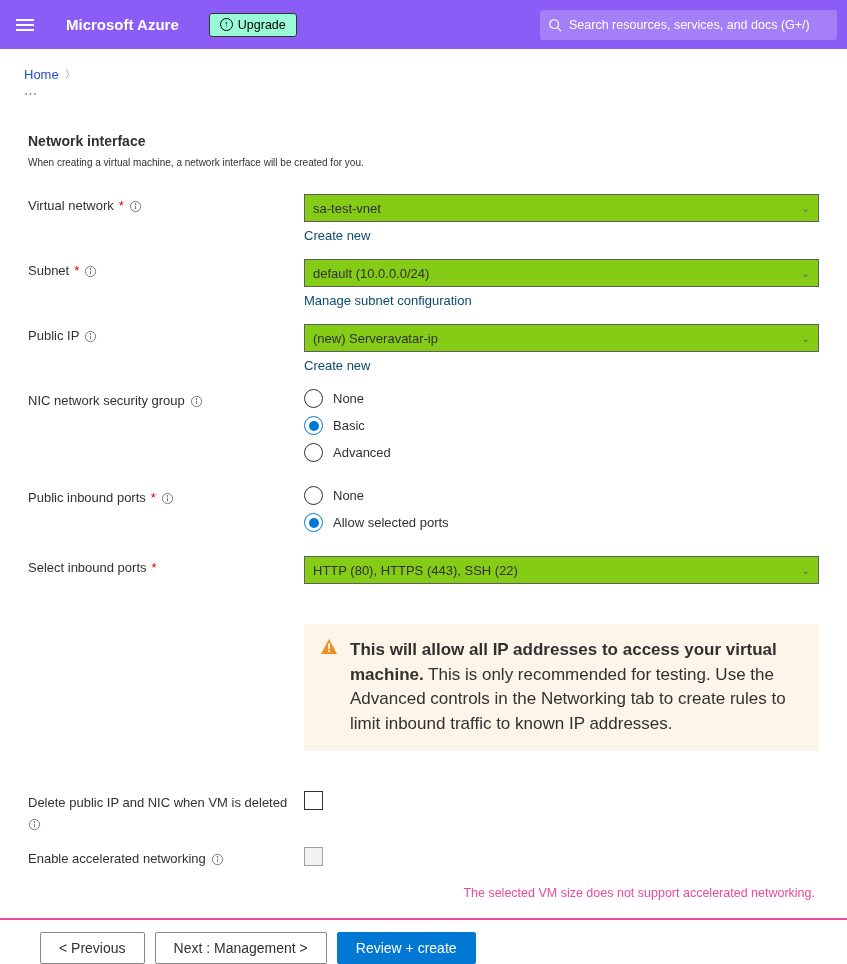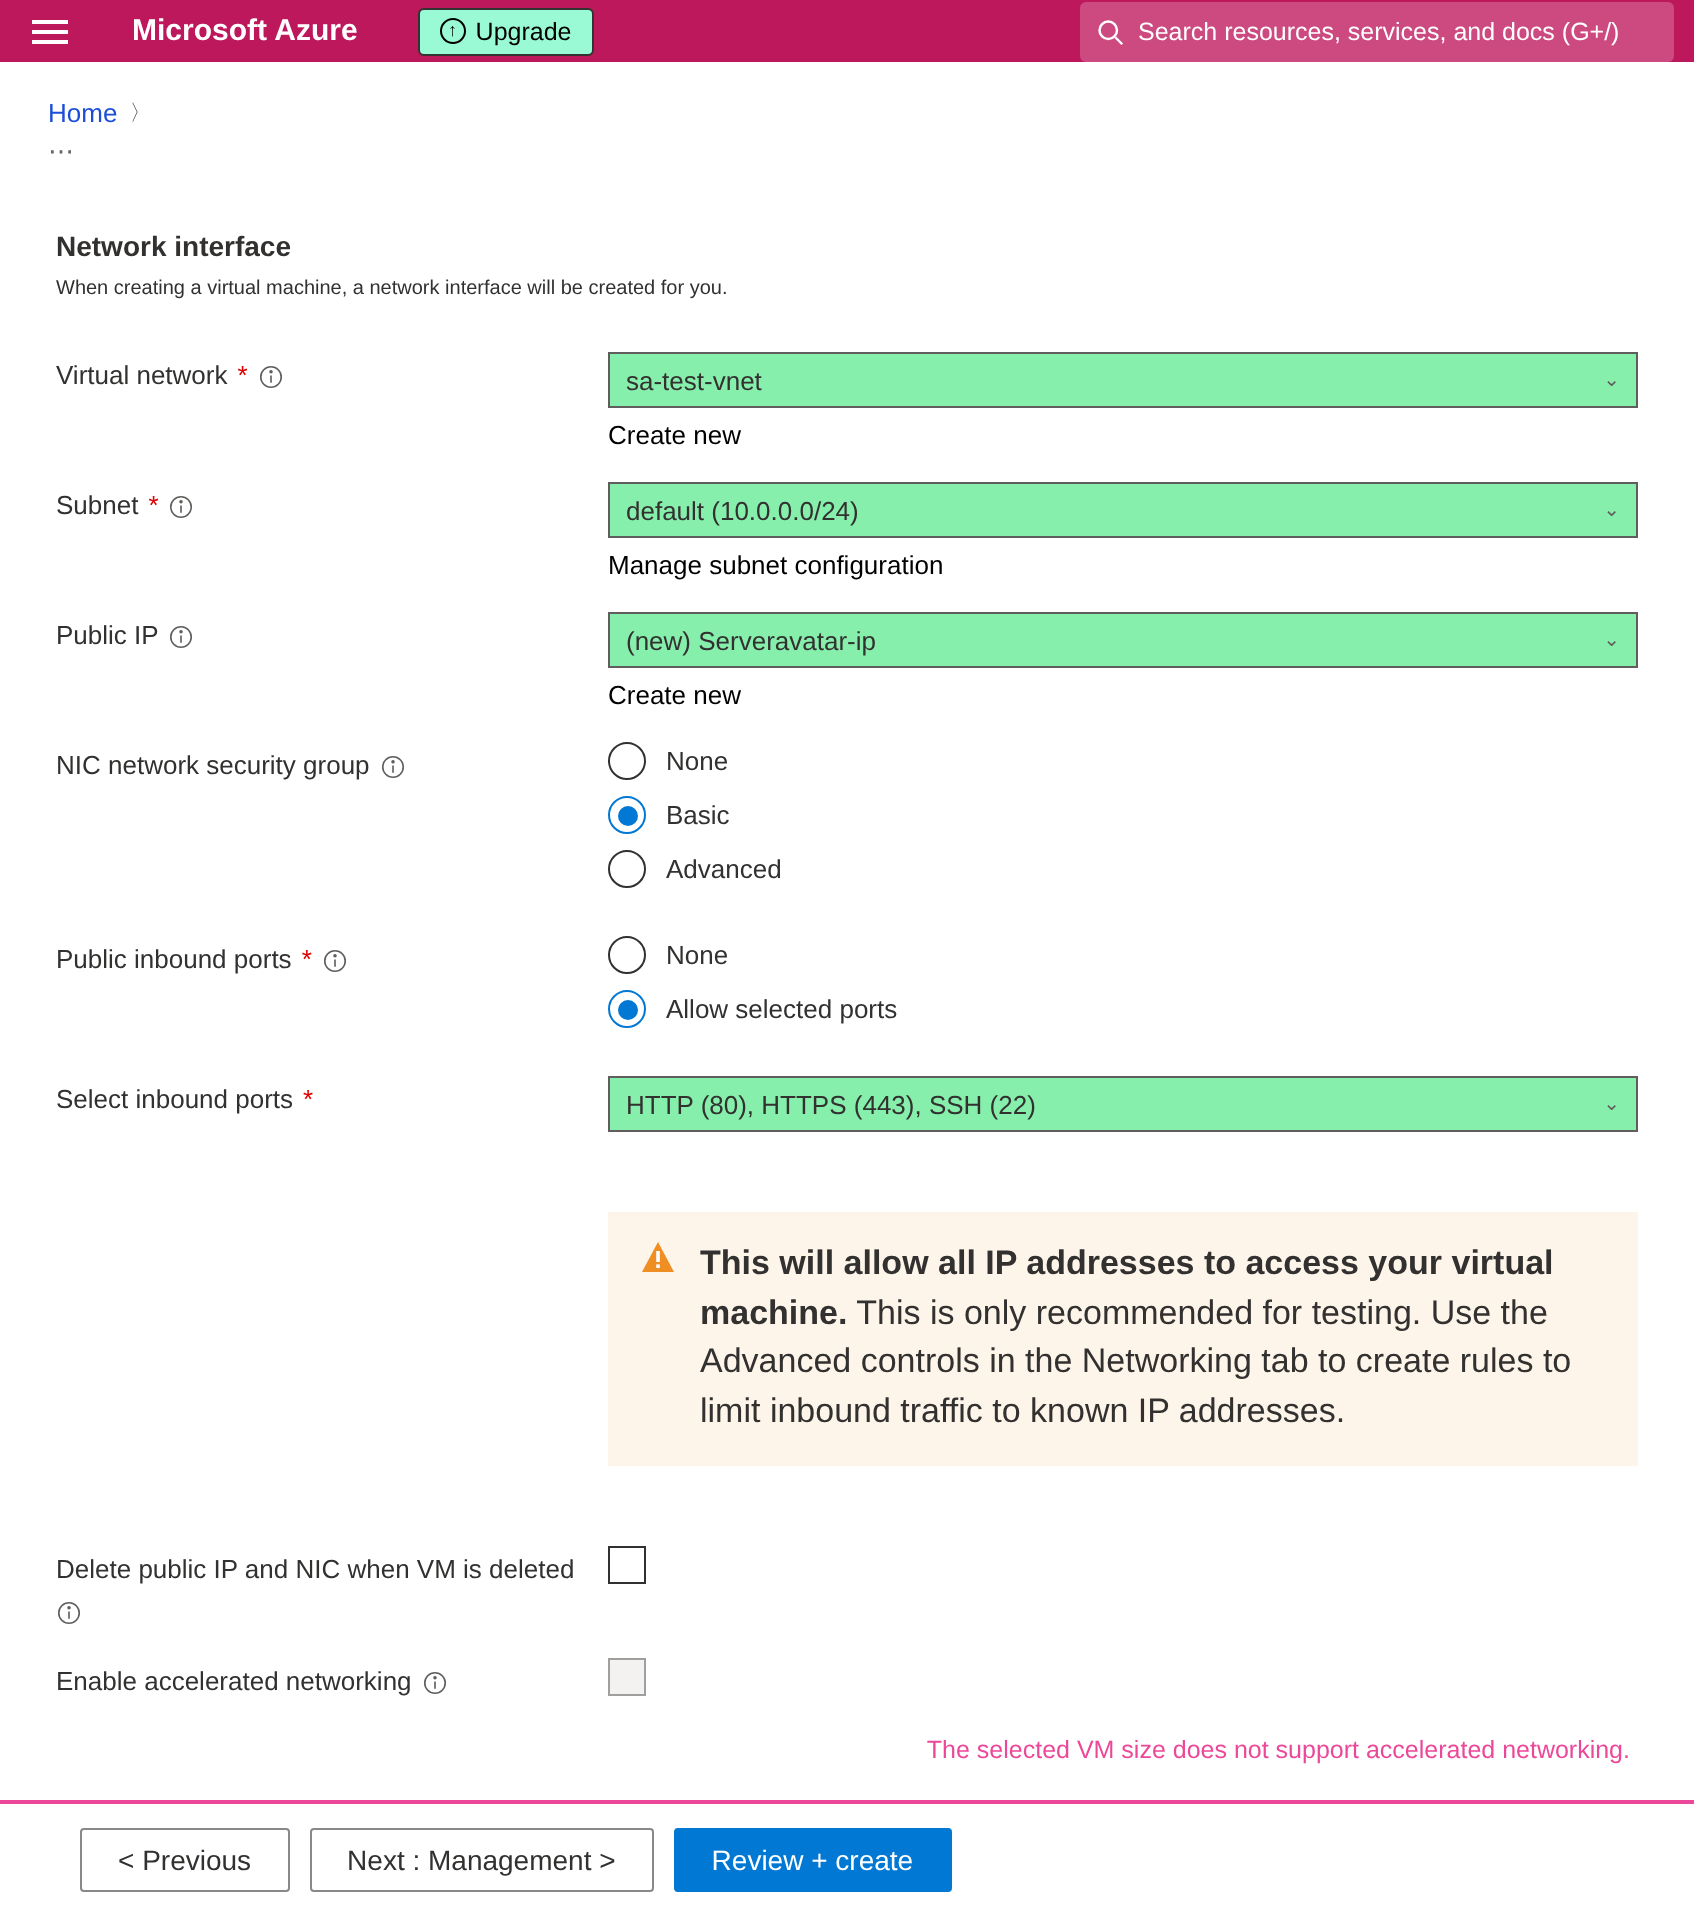--- a/index.html
+++ b/index.html
@@ -1,17 +1,17 @@
 <!DOCTYPE html>
 <html><head>
   <meta charset="utf-8">
   <style>
     * { box-sizing: border-box; margin: 0; padding: 0; }
     body { font-family: "Segoe UI", Arial, sans-serif; font-size: 13px; color: #323130; background: #fff; width: 847px; }
-    .top-bar { height: 31px; background: #be185d; display: flex; align-items: center; padding: 0 10px; color: #fff; }
+    .top-bar { height: 49px; background: #8b5cf6; display: flex; align-items: center; padding: 0 10px; color: #fff; }
     .hamburger { width: 30px; display: flex; flex-direction: column; gap: 3px; cursor: pointer; padding: 6px; }
     .hamburger div { height: 2px; width: 18px; background: #fff; }
     .brand { font-size: 15px; font-weight: 600; margin-left: 26px; margin-right: 30px; }
     .upgrade-btn { background: #9afad6; color: #000; border: 1px solid #333; border-radius: 3px; padding: 4px 10px; font-size: 12.5px; display: flex; align-items: center; gap: 5px; cursor: pointer; }
     .upgrade-arrow { width: 13px; height: 13px; border: 1.4px solid #000; border-radius: 50%; display: flex; align-items: center; justify-content: center; font-size: 9px; line-height: 1; }
     .search-box { height: 30px; flex: 0 0 297px; background: rgba(255,255,255,0.22); margin-left: auto; border-radius: 3px; display: flex; align-items: center; padding: 0 8px; color: #fff; }
     .search-box svg { width: 14px; height: 14px; margin-right: 7px; }
     .search-input { background: transparent; border: none; outline: none; color: #fff; font-size: 12.5px; flex: 1; }
     .search-input::placeholder { color: #fff; }
     .page { padding: 18px 24px 0 24px; }
@@ -23,23 +23,23 @@
     .ellipsis { color: #666; letter-spacing: 1px; }
     .form-area { padding: 0 4px; }
     .section-heading { font-size: 14px; font-weight: 600; margin: 24px 0 8px 0; }
     .section-sub { font-size: 10px; color: #323130; margin-bottom: 26px; }
     .form-row { display: flex; align-items: flex-start; margin-bottom: 16px; }
     .form-label { width: 276px; flex-shrink: 0; font-size: 13px; padding-top: 2px; display: flex; align-items: center; gap: 5px; flex-wrap: wrap; line-height: 1.6; }
     .req { color: #e00000; }
     .info-icon { width: 13px; height: 13px; display: inline-flex; align-items: center; justify-content: center; }
     .info-icon svg { width: 13px; height: 13px; }
     .form-control { flex: 1; }
-    .select-box { height: 28px; width: 100%; border: 1px solid #605e5c; padding: 0 28px 0 8px; font-size: 13px; display: flex; align-items: center; position: relative; cursor: pointer; background: #86efac; }
+    .select-box { height: 28px; width: 100%; border: 1px solid #605e5c; padding: 0 28px 0 8px; font-size: 13px; display: flex; align-items: center; position: relative; cursor: pointer; background: #84cc16; }
     .chevron-down { position: absolute; right: 8px; top: 50%; transform: translateY(-50%); font-size: 10px; color: #605e5c; }
-    .sub-link { color: #000000; font-size: 13px; margin-top: 6px; display: inline-block; cursor: pointer; }
+    .sub-link { color: #0c4a6e; font-size: 13px; margin-top: 6px; display: inline-block; cursor: pointer; }
     .radio-row { display: flex; align-items: center; gap: 10px; margin-bottom: 8px; }
     .radio-outer { width: 19px; height: 19px; border: 1px solid #323130; border-radius: 50%; display: flex; align-items: center; justify-content: center; cursor: pointer; }
     .radio-outer.selected { border-color: #0078d4; }
     .radio-inner { width: 10px; height: 10px; border-radius: 50%; background: #0078d4; }
     .radio-label { font-size: 13px; }
     .alert-box { background: #fdf4ea; padding: 14px 16px; display: flex; gap: 12px; margin: 24px 0; }
     .alert-icon { flex-shrink: 0; }
     .alert-text { font-size: 17px; line-height: 1.45; }
     .alert-text b { font-weight: 600; }
     .checkbox { width: 19px; height: 19px; border: 1px solid #323130; cursor: pointer; background: #fff; }

